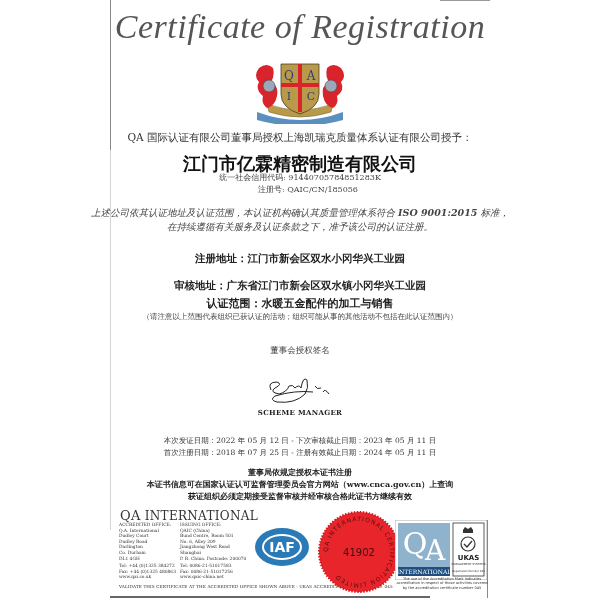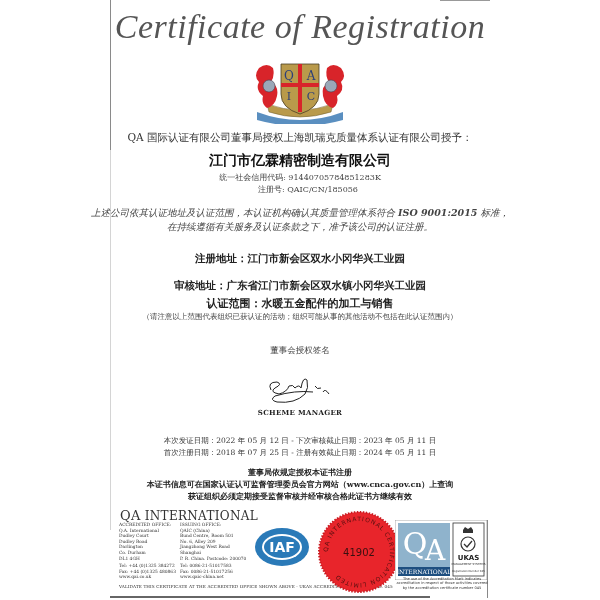--- a/index.html
+++ b/index.html
@@ -13,21 +13,21 @@
   .title {
     position: absolute; left: 0; top: 8px; width: 600px; text-align: center;
     font-family: Liberation Serif, serif; font-style: italic; font-size: 34px;
     color: #555; letter-spacing: 0.5px;
   }
 
   .crest { position: absolute; left: 245px; top: 58px; width: 110px; height: 66px; }
 
   .line { position: absolute; left: 0; width: 600px; text-align: center; }
   .authorize { top: 131px; font-size: 10.5px; color: #333; }
-  .company { top: 152px; font-family: Liberation Serif, serif; font-weight: bold; font-size: 14px; color: #111; }
+  .company { top: 152px; font-family: Liberation Serif, serif; font-weight: bold; font-size: 18px; color: #111; }
   .code1 { top: 172px; font-size: 8px; color: #444; }
   .code2 { top: 184px; font-size: 8px; color: #444; padding-left: 16px; }
   .statement1 { top: 207px; font-size: 9.5px; font-style: italic; color: #444; }
   .statement2 { top: 221px; font-size: 9.5px; font-style: italic; color: #444; }
   .statement1 b { font-style: italic; }
 
   .addr1 { top: 252px; font-family: "DejaVu Sans", sans-serif; font-size: 10.5px; font-weight: bold; color: #222; }
   .addr2 { top: 279px; font-family: "DejaVu Sans", sans-serif; font-size: 10.5px; font-weight: bold; color: #222; }
   .scope { top: 296px; font-family: "DejaVu Sans", sans-serif; font-size: 11px; font-weight: bold; color: #222; }
   .note { top: 312px; font-size: 7.5px; color: #444; }

